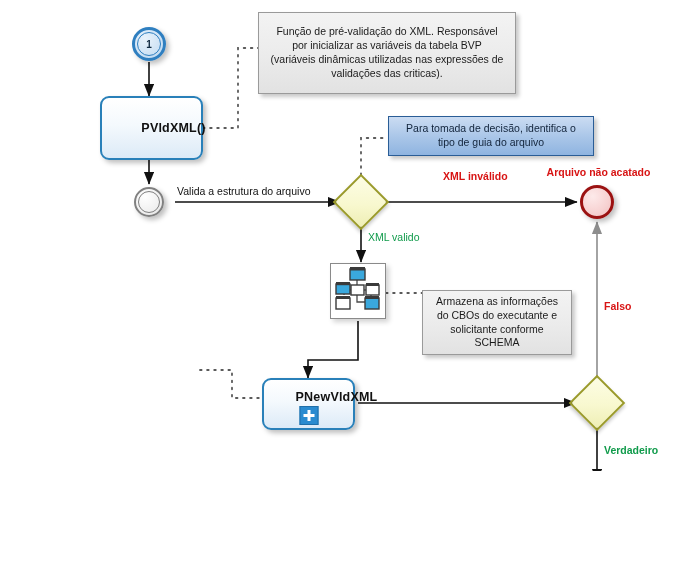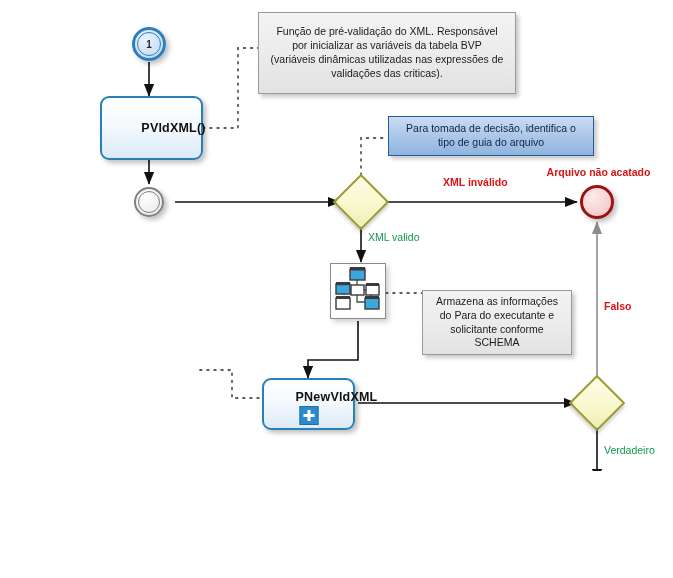--- a/index.html
+++ b/index.html
@@ -221,21 +221,21 @@
 validações das criticas).</span>
   </div>
 
   <div class="note blue" style="left:388px; top:116px; width:206px; height:40px;">
     <span>Para tomada de decisão, identifica o
 tipo de guia do arquivo</span>
   </div>
 
   <div class="note" style="left:422px; top:290px; width:150px; height:65px;">
     <span>Armazena as informações
-do Para do executante e
+do CBOs do executante e
 solicitante conforme
 SCHEMA</span>
   </div>
 
 
   <div class="event start" style="left:132px; top:27px;">
     <span class="ring"></span>
     <span class="num">1</span>
   </div>
 
@@ -287,22 +287,23 @@
       </span>
   </div>
 
   <div class="gateway" style="left:577px; top:383px;"></div>
 
   <div class="event end" style="left:580px; top:185px;"></div>
   <div class="edge-label red center" style="left:536px; top:166px; width:125px;">Arquivo não acatado</div>
 
   <div class="event end" style="left:580px; top:482px;"></div>
 
-
-  <div class="edge-label red" style="left:443px; top:176px;">XML inválido</div>
+  <div class="edge-label" style="left:177px; top:185px;">Valida a estrutura do arquivo</div>
+
+  <div class="edge-label red" style="left:443px; top:170px;">XML inválido</div>
 
   <div class="edge-label green" style="left:368px; top:231px;">XML valido</div>
 
   <div class="edge-label red" style="left:604px; top:300px;">Falso</div>
 
-  <div class="edge-label green" style="left:604px; top:444px;">Verdadeiro</div>
+  <div class="edge-label green" style="left:604px; top:444px;font-weight:bold;">Verdadeiro</div>
 
 </div>
 
 </body></html>

